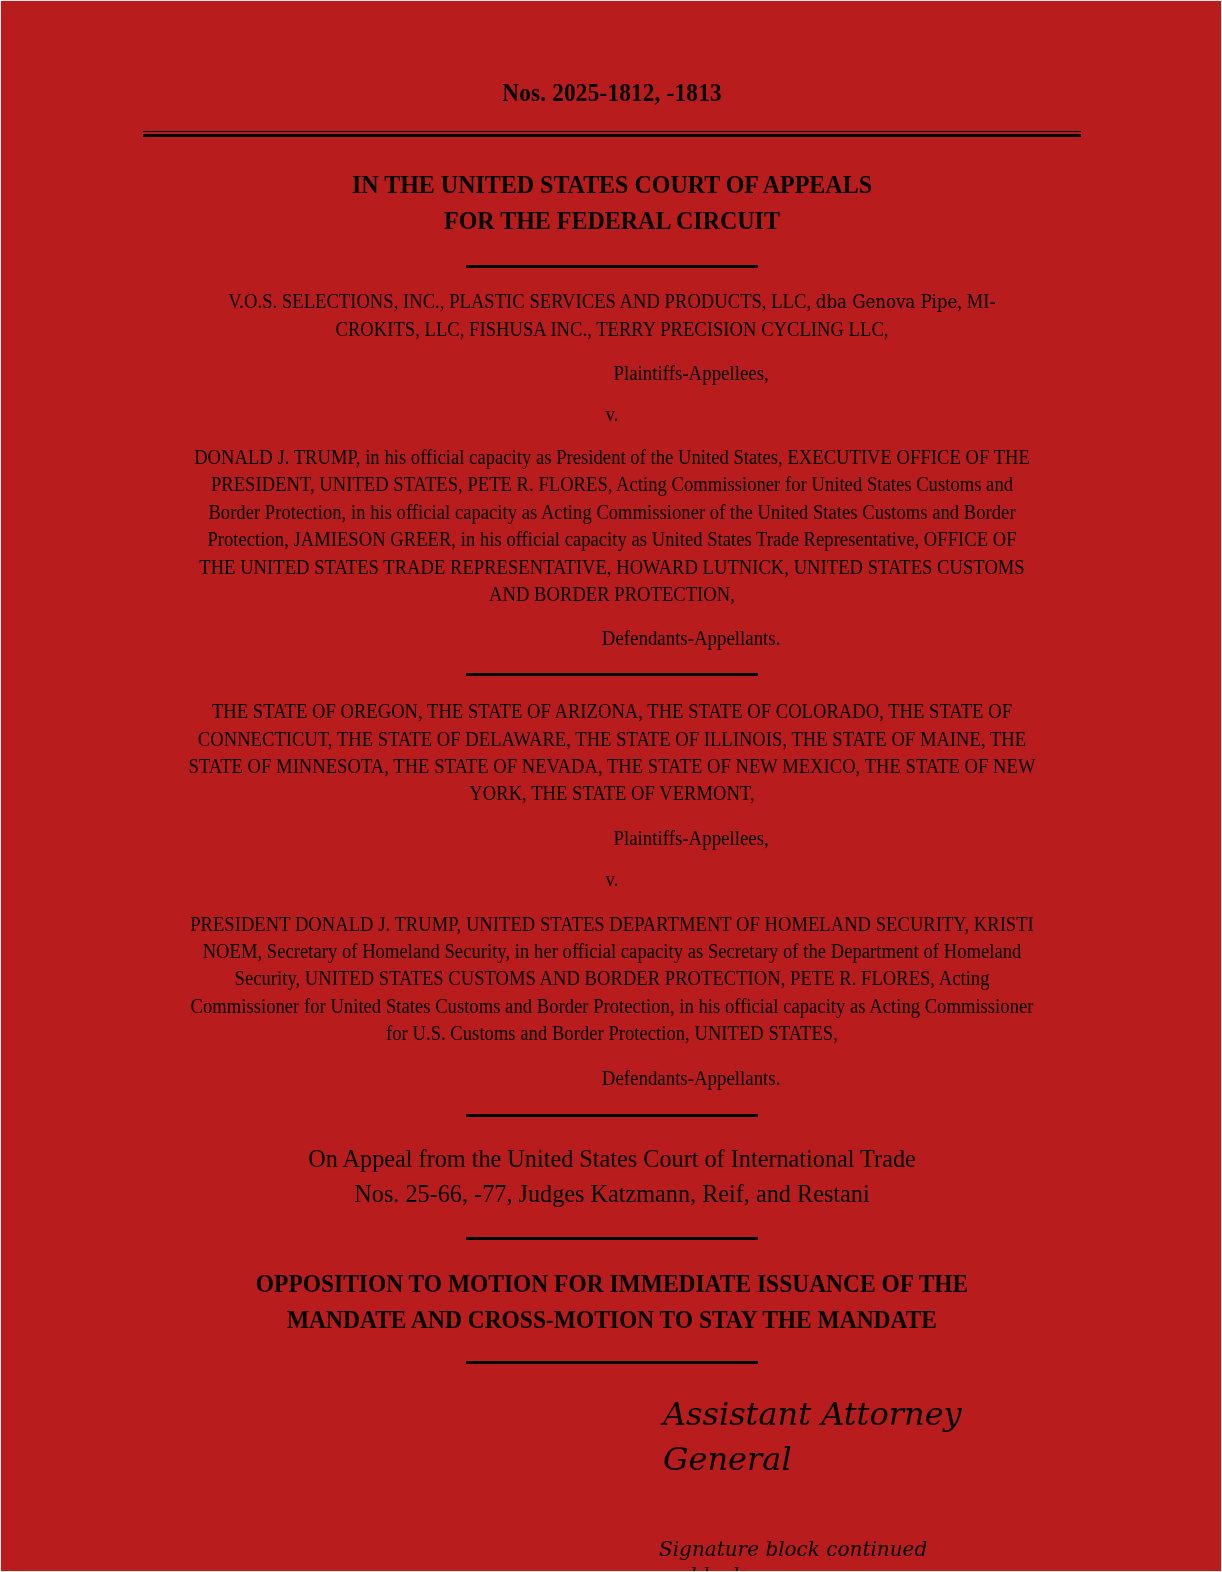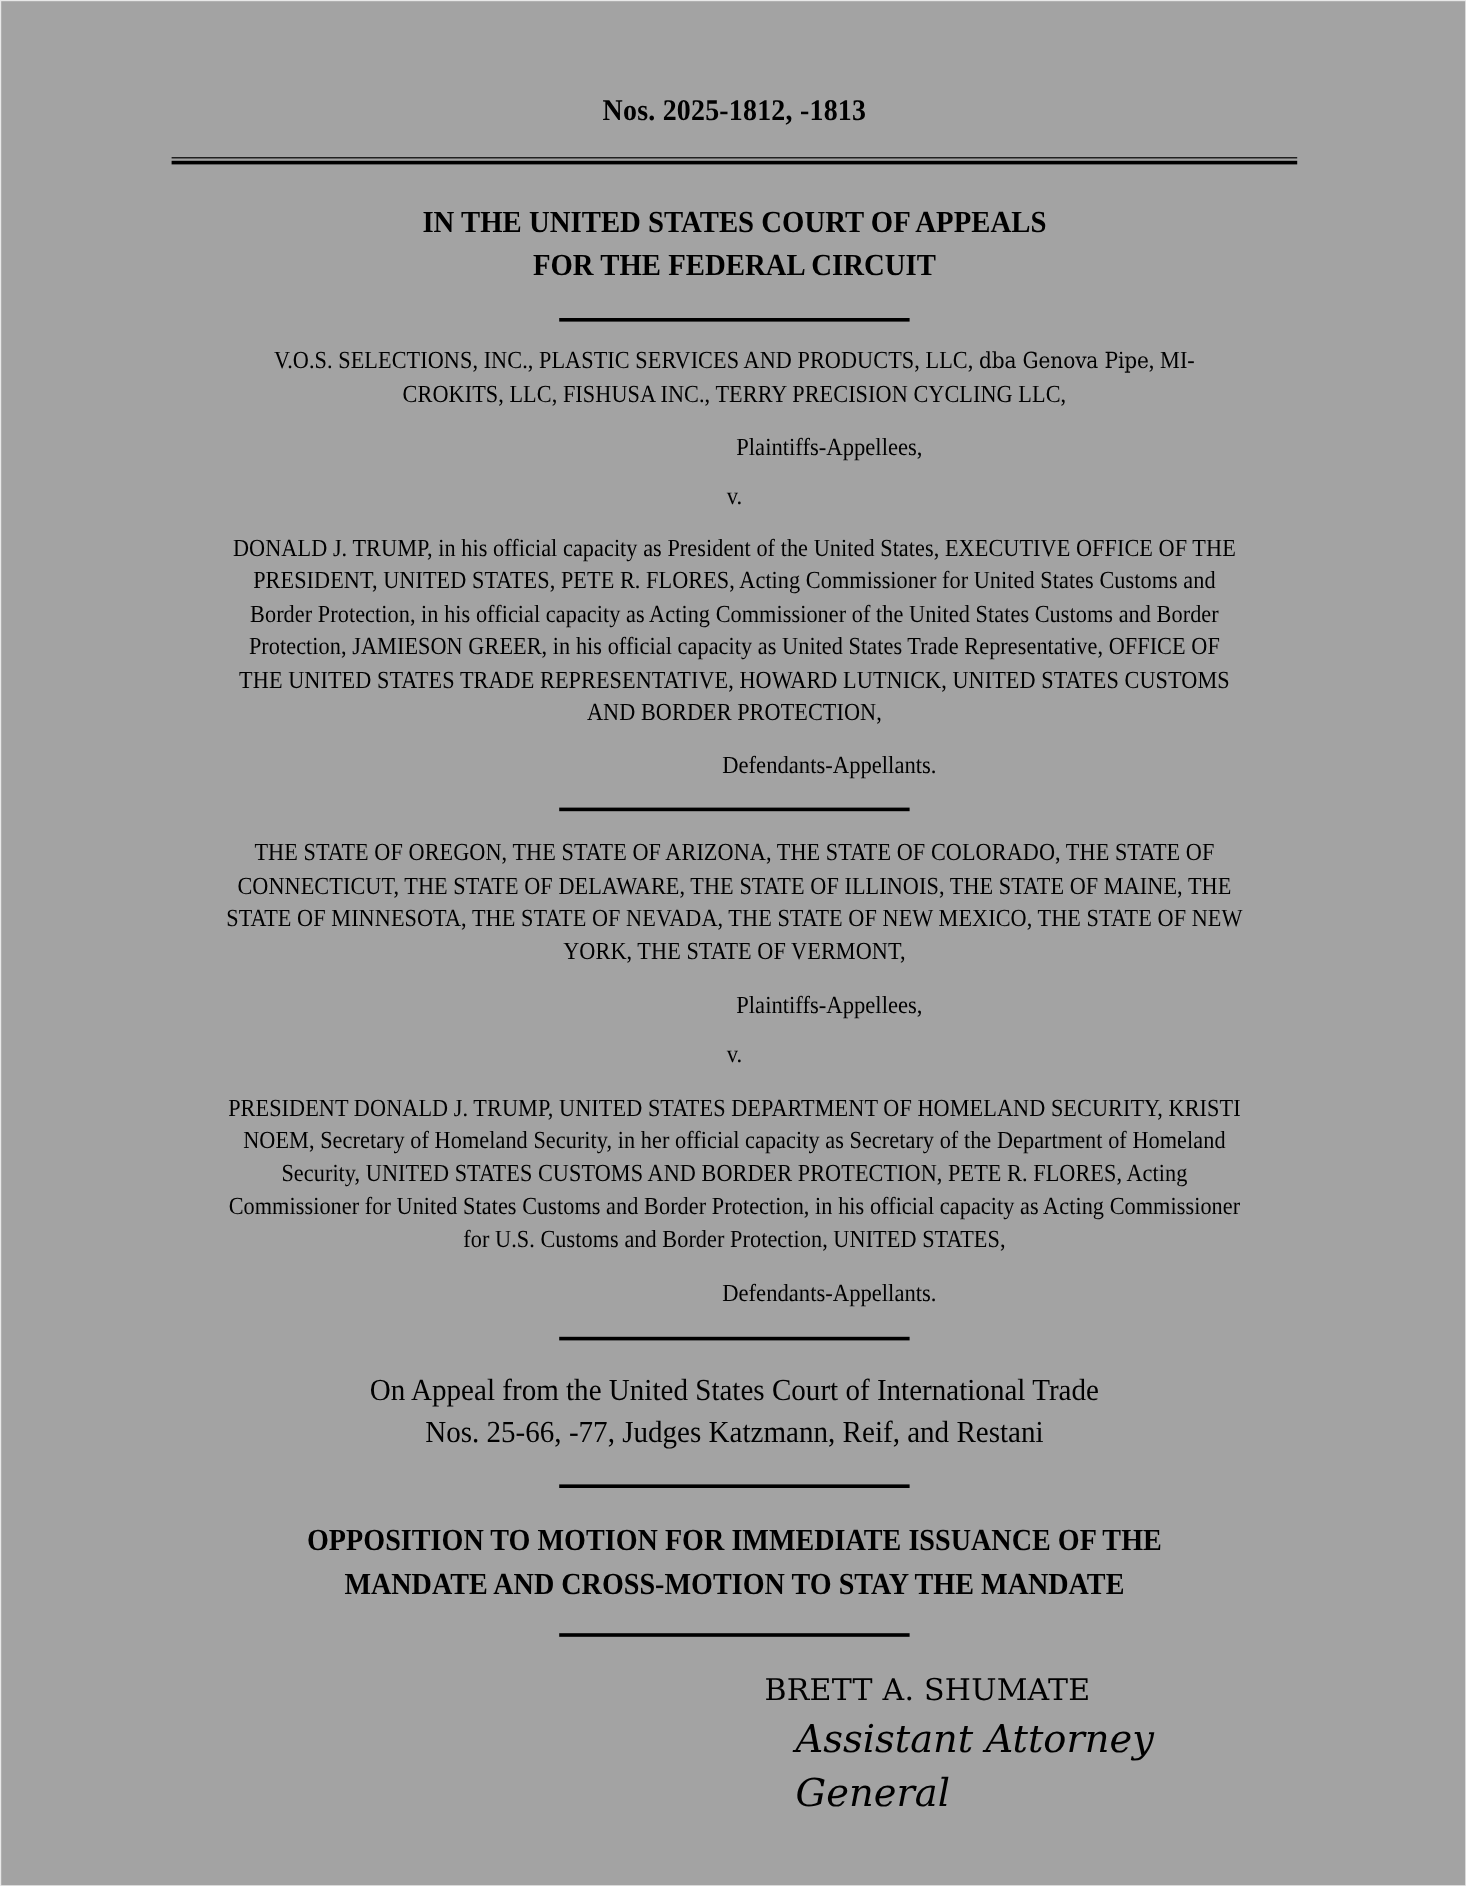--- a/index.html
+++ b/index.html
@@ -5,21 +5,21 @@
   html, body {
     margin: 0;
     padding: 0;
     background: #ffffff;
   }
   .page {
     position: relative;
     width: 1222px;
     height: 1572px;
     margin: 0 auto;
-    background: #a3a3a3;
+    background: #b91c1c;
     box-sizing: border-box;
     border: 1px solid #e8e8e8;
     overflow: hidden;
     font-family: "Liberation Serif", "DejaVu Serif", serif;
     color: #000000;
   }
   .inner {
     position: absolute;
     left: 142px;
     top: 0;
@@ -201,21 +201,20 @@
     <div class="short-rule sr-4"></div>
 
     <div class="doc-title">
       <div>OPPOSITION TO MOTION FOR IMMEDIATE ISSUANCE OF THE</div>
       <div>MANDATE AND CROSS-MOTION TO STAY THE MANDATE</div>
     </div>
 
     <div class="short-rule sr-5"></div>
 
     <div class="sig-block">
-      <div class="sig-name">BRETT A. SHUMATE</div>
       <div class="sig-title">Assistant Attorney General</div>
       <div class="sig-cont">
         <div>Signature block continued</div>
         <div>on block cover</div>
       </div>
     </div>
 
   </div>
 </div>
 

